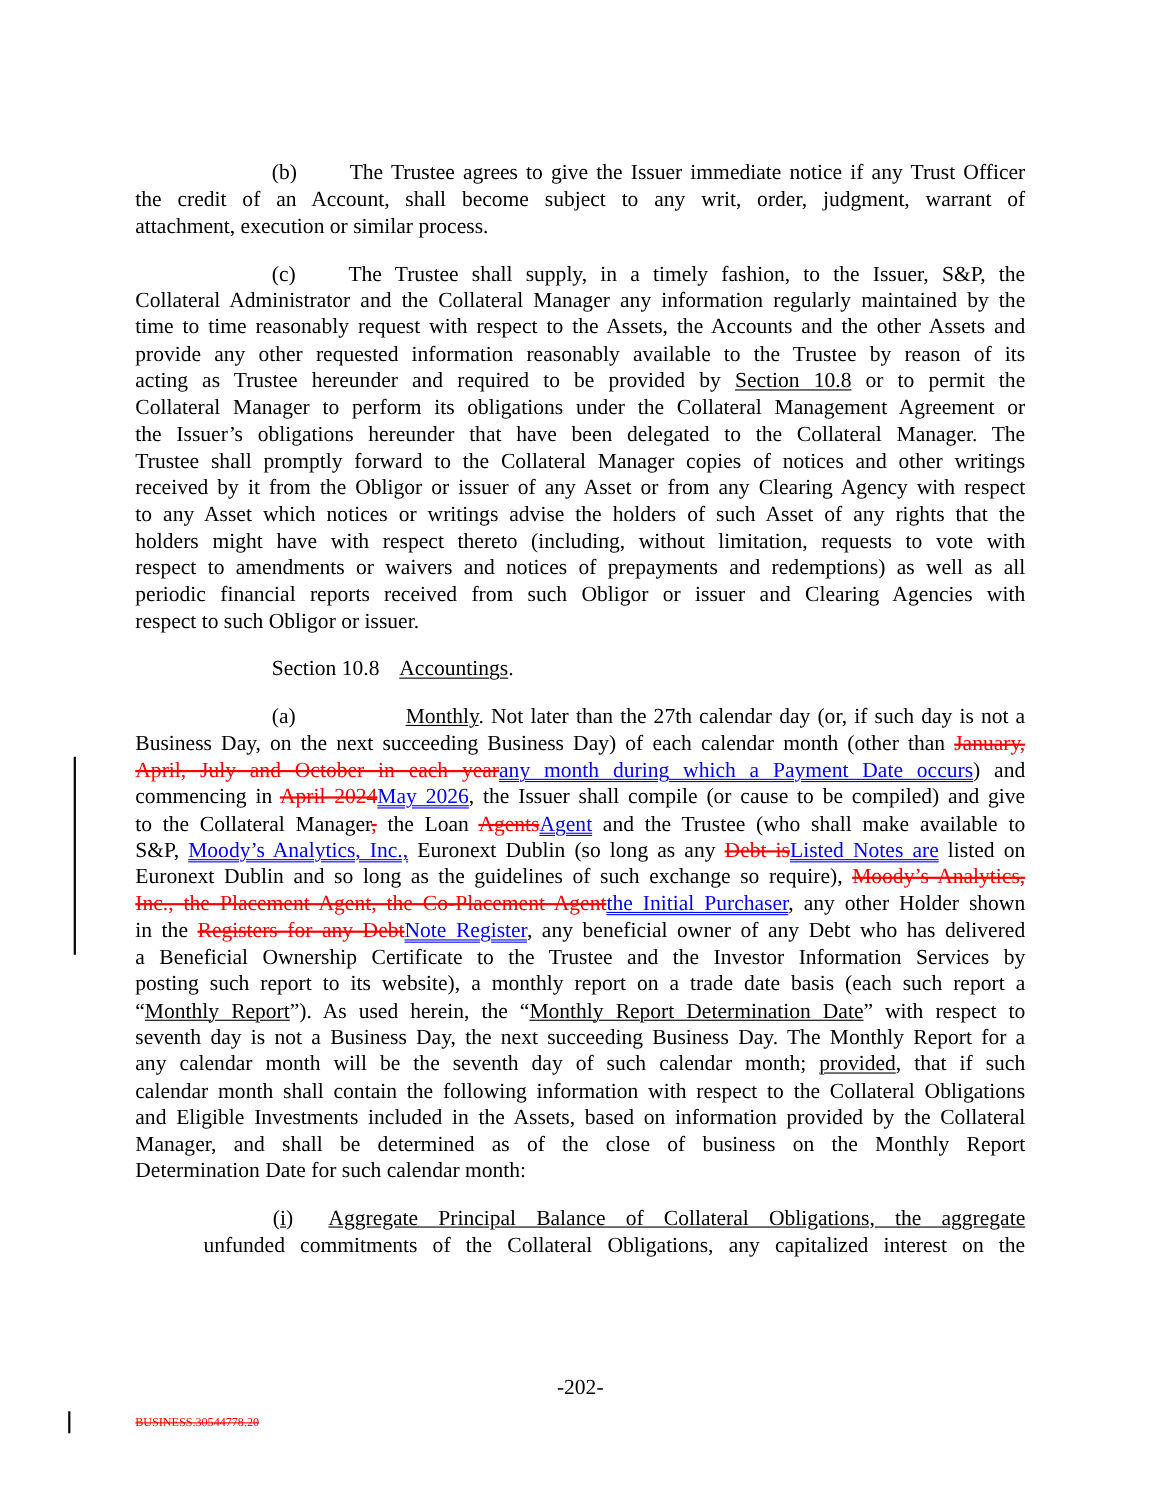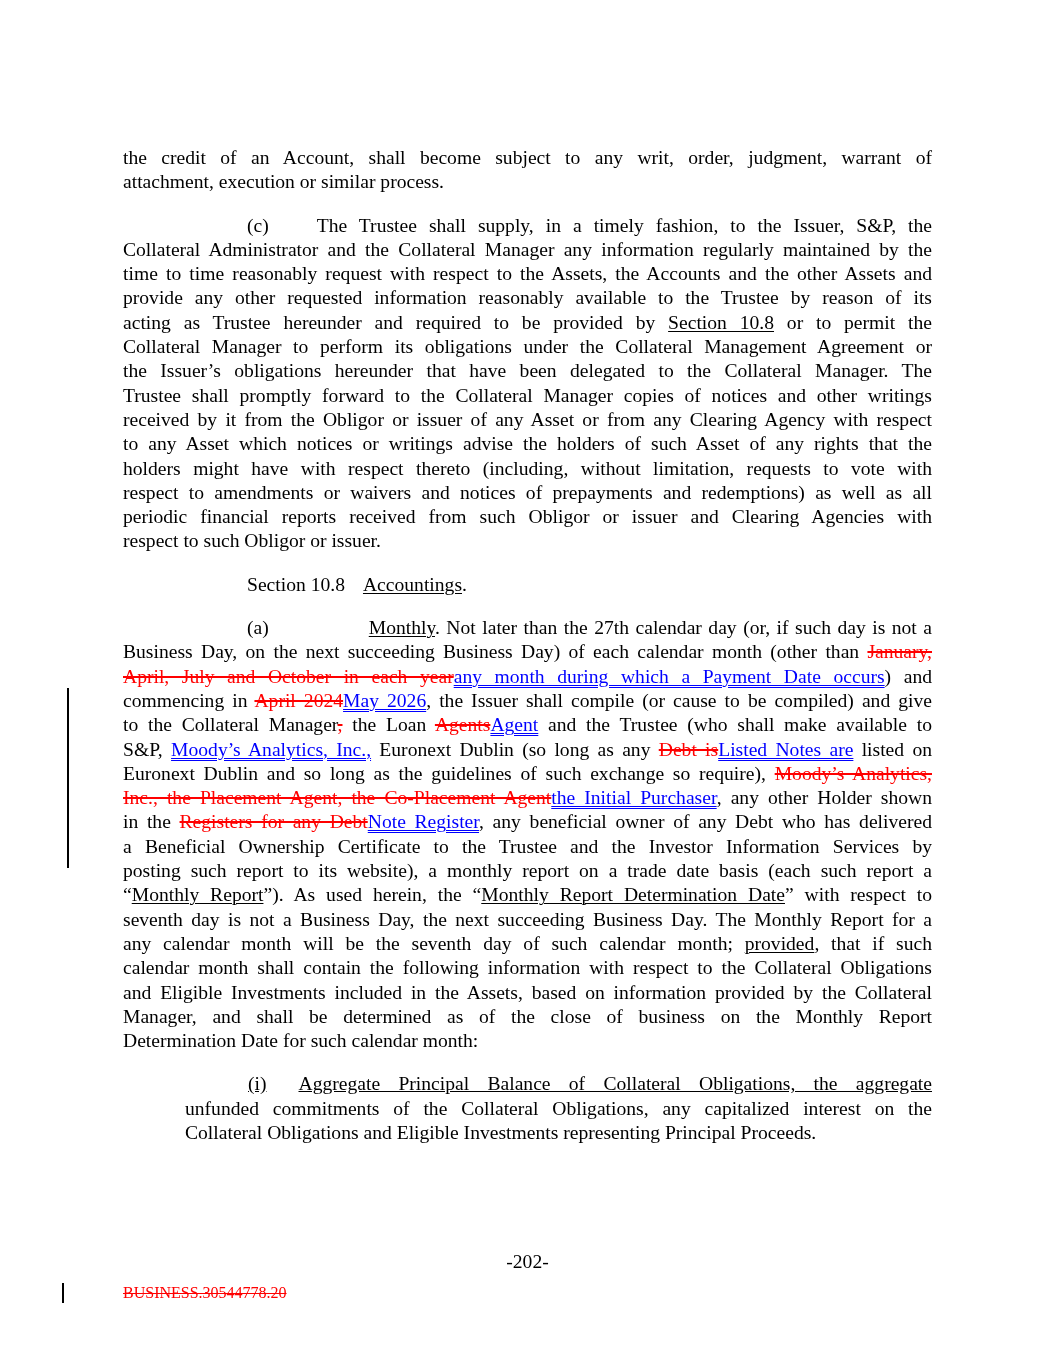--- a/index.html
+++ b/index.html
@@ -58,34 +58,35 @@
     position: absolute;
     left: 123px;
     top: 1250px;
     width: 809px;
     text-align: center;
   }
   .footer-id {
     position: absolute;
     left: 123px;
     top: 1281px;
-    font-size: 16px;
+    font-size: 11px;
     color: var(--del-color, #ff0000);
     text-decoration: line-through;
     text-decoration-thickness: 1.3px;
   }
 </style>
 </head>
 <body>
 
 <div class="page">
   <div class="change-bar" id="bar-main"></div>
   <div class="change-bar" id="bar-footer"></div>
   <div class="content">
       <div class="block body">
+        <div class="line first"><span>(b)</span><span class="tab" style="width: 48px;"></span><span>The Trustee agrees to give the Issuer immediate notice if any Trust Officer</span></div>
         <div class="line"><span>the credit of an Account, shall become subject to any writ, order, judgment, warrant of</span></div>
         <div class="line last"><span>attachment, execution or similar process.</span></div>
       </div>
       <div class="block body">
         <div class="line first"><span>(c)</span><span class="tab" style="width: 48px;"></span><span>The Trustee shall supply, in a timely fashion, to the Issuer, S&amp;P, the</span></div>
         <div class="line"><span>Collateral Administrator and the Collateral Manager any information regularly maintained by the</span></div>
         <div class="line"><span>time to time reasonably request with respect to the Assets, the Accounts and the other Assets and</span></div>
         <div class="line"><span>provide any other requested information reasonably available to the Trustee by reason of its</span></div>
         <div class="line"><span>acting as Trustee hereunder and required to be provided by </span><span class="u">Section 10.8</span><span> or to permit the</span></div>
         <div class="line"><span>Collateral Manager to perform its obligations under the Collateral Management Agreement or</span></div>
@@ -117,18 +118,17 @@
         <div class="line"><span>seventh day is not a Business Day, the next succeeding Business Day.  The Monthly Report for a</span></div>
         <div class="line"><span>any calendar month will be the seventh day of such calendar month; </span><span class="u">provided</span><span>, that if such</span></div>
         <div class="line"><span>calendar month shall contain the following information with respect to the Collateral Obligations</span></div>
         <div class="line"><span>and Eligible Investments included in the Assets, based on information provided by the Collateral</span></div>
         <div class="line"><span>Manager, and shall be determined as of the close of business on the Monthly Report</span></div>
         <div class="line last"><span>Determination Date for such calendar month:</span></div>
       </div>
       <div class="block item">
         <div class="line first"><span>(i)</span><span class="tab" style="width: 32px;"></span><span>Aggregate Principal Balance of Collateral Obligations, the aggregate</span></div>
         <div class="line"><span>unfunded commitments of the Collateral Obligations, any capitalized interest on the</span></div>
-        <div class="line last"><span>Collateral Obligations and Eligible Investments representing Principal Proceeds.</span></div>
       </div>
     </div>
   <div class="page-number">-202-</div>
   <div class="footer-id">BUSINESS.30544778.20</div>
 </div>
 
 </body></html>

